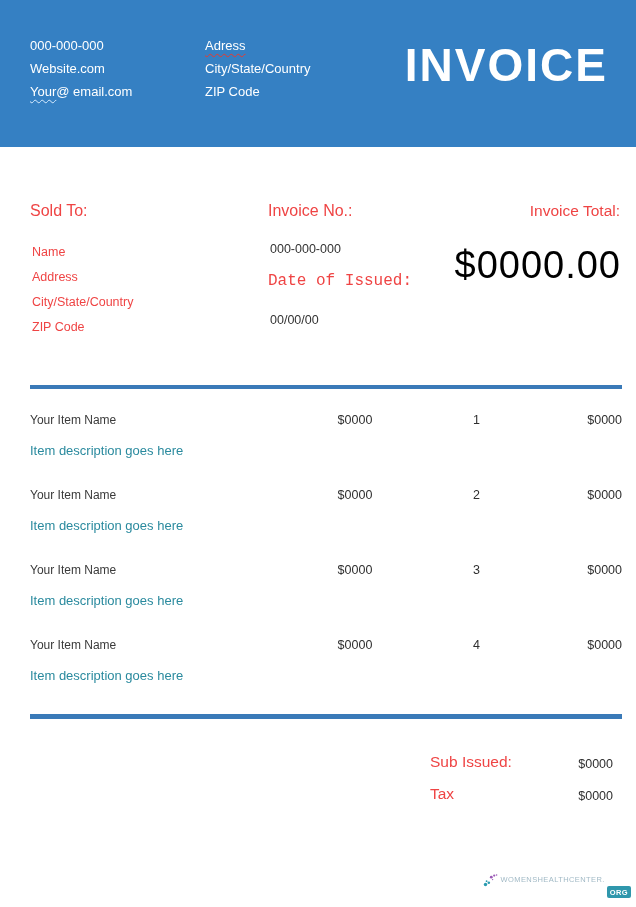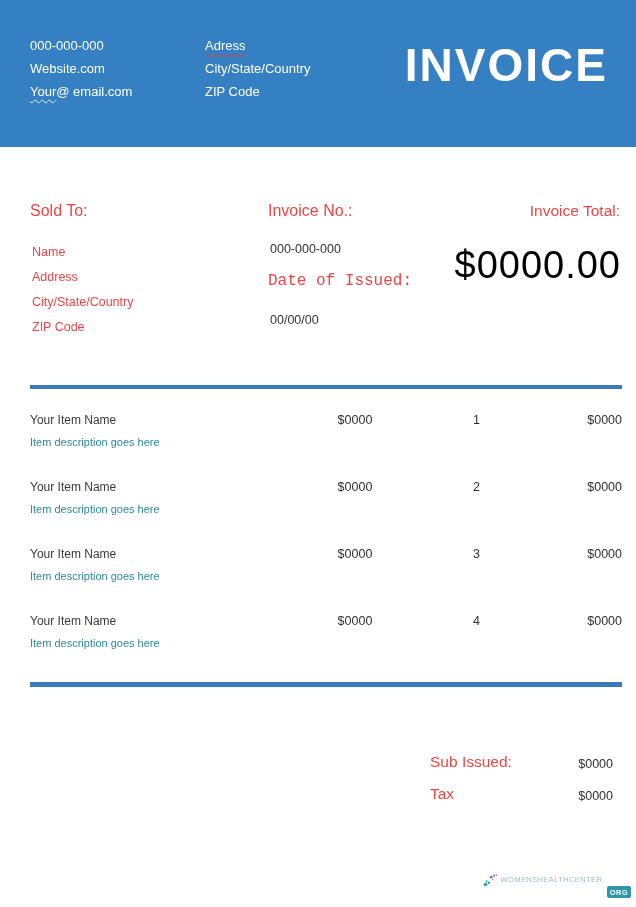--- a/index.html
+++ b/index.html
@@ -41,21 +41,21 @@
   
   .table{position:absolute;left:30px;top:385px;width:592px;}
   .rule{height:4px;background:#3A7AB8;}
   .thead,.trow{display:grid;grid-template-columns:265px 120px 123px 84px;}
   .thead{margin-top:24px;color:#2E7CC0;font-size:16px;}
   .col-center{text-align:center;}
   .col-right{text-align:right;}
   .trow{margin-top:29px;}
   .trow.first{margin-top:23px;}
   .item-name{font-size:12px;color:#3A3A3A;line-height:17px;}
-  .item-desc{font-size:11px;color:#2A8A9E;line-height:15px;margin-top:6px;}
+  .item-desc{font-size:13px;color:#2A8A9E;line-height:15px;margin-top:14px;}
   .cell-val{font-size:12.5px;color:#2F2F2F;line-height:17px;}
   .rule-bottom{margin-top:31px;height:5px;}
 
   
   .sub-label{position:absolute;left:430px;top:753px;font-size:15.5px;}
   .sub-value{position:absolute;right:23px;top:757px;font-size:12.5px;color:#2F2F2F;}
   .tax-label{position:absolute;left:430px;top:785px;font-size:15.5px;}
   .tax-value{position:absolute;right:23px;top:789px;font-size:12.5px;color:#2F2F2F;}
 
   

